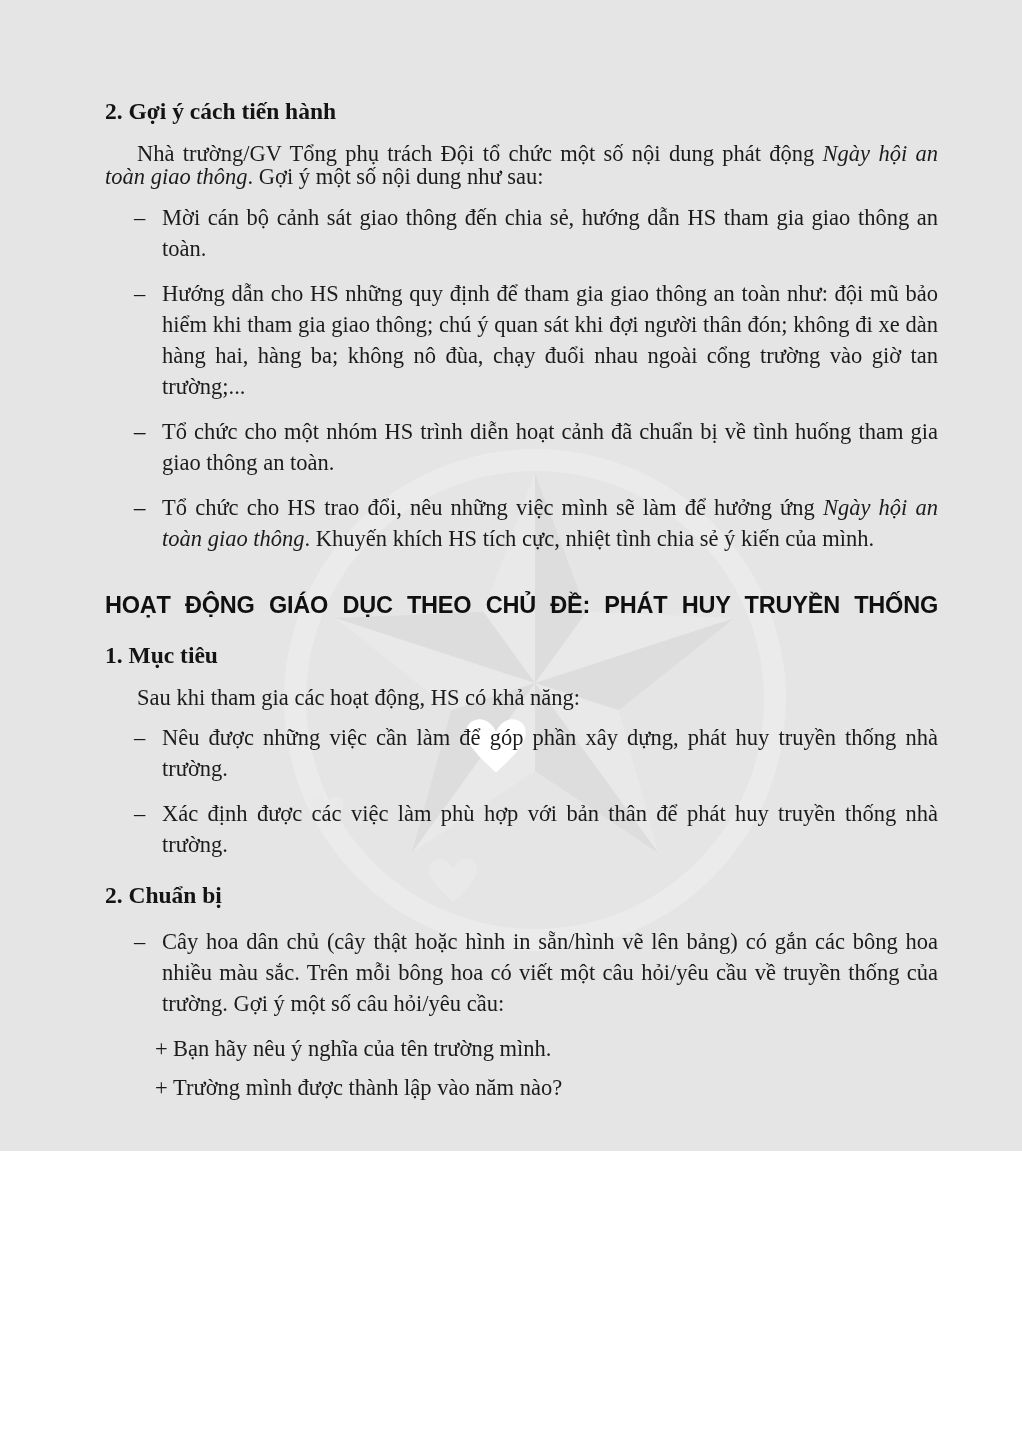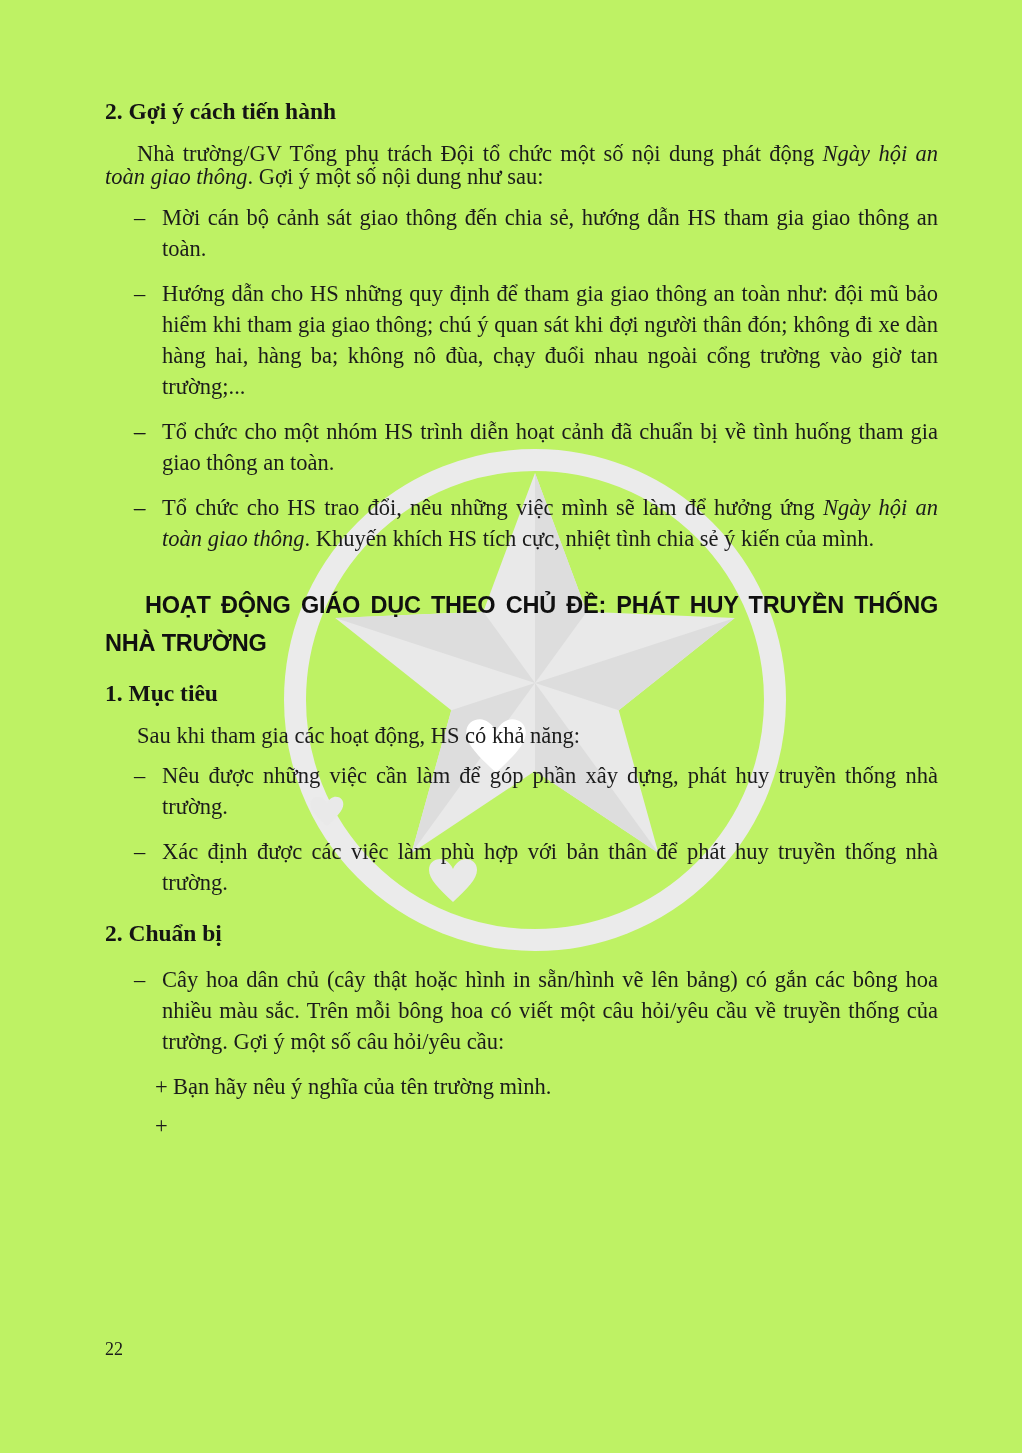--- a/index.html
+++ b/index.html
@@ -3,22 +3,22 @@
 <meta charset="utf-8">
 <style>
   html, body {
     margin: 0;
     padding: 0;
     background: #ffffff;
   }
   .page {
     position: relative;
     width: 1022px;
-    height: 1453px;
-    background: #bef264;
+    height: 1151px;
+    background: #e5e5e5;
     font-family: "Liberation Serif", "DejaVu Serif", serif;
     color: #1b1b1b;
     overflow: hidden;
   }
   .watermark {
     position: absolute;
     left: 270px;
     top: 438px;
     width: 530px;
     height: 530px;
@@ -66,21 +66,20 @@
     font-size: 23.5px;
     line-height: 38px;
     letter-spacing: -0.2px;
     color: #101010;
     margin: 32px 0 16px 0;
   }
   .justify-line {
     display: block;
     text-align: justify;
     text-align-last: justify;
-    margin-left: 40px;
   }
   .last-line { display: block; }
   .lead { margin-bottom: 13px; }
   .prep-h { margin-top: 20px; }
   .plus-item {
     position: relative;
     padding-left: 68px;
     font-size: 22.5px;
     line-height: 31px;
     margin: 0 0 8px 0;
@@ -157,21 +156,20 @@
       <span class="dash">–</span>
     </div>
 
     <div class="bullet">
       <span class="dash">–</span>
       <span>Tổ chức cho HS trao đổi, nêu những việc mình sẽ làm để hưởng ứng </span><em>Ngày hội an toàn giao thông</em><span>. Khuyến khích HS tích cực, nhiệt tình chia sẻ ý kiến của mình.</span>
     </div>
 
     <h2 class="section-title">
       <span class="justify-line">HOẠT ĐỘNG GIÁO DỤC THEO CHỦ ĐỀ: PHÁT HUY TRUYỀN THỐNG</span>
-      <span class="last-line">NHÀ TRƯỜNG</span>
     </h2>
 
     <h3 class="serif-h">1. Mục tiêu</h3>
 
     <p class="para lead" style="padding-left:32px;">Sau khi tham gia các hoạt động, HS có khả năng:</p>
 
     <div class="bullet">
       <span class="dash">–</span>
       <span>Nêu được những việc cần làm để góp phần xây dựng, phát huy truyền thống nhà trường.</span>
     </div>
@@ -188,20 +186,21 @@
       <span>Cây hoa dân chủ (cây thật hoặc hình in sẵn/hình vẽ lên bảng) có gắn các bông hoa nhiều màu sắc. Trên mỗi bông hoa có viết một câu hỏi/yêu cầu về truyền thống của trường. Gợi ý một số câu hỏi/yêu cầu:</span>
     </div>
 
     <div class="plus-item">
       <span class="plus">+</span>
       <span>Bạn hãy nêu ý nghĩa của tên trường mình.</span>
     </div>
 
     <div class="plus-item">
       <span class="plus">+</span>
+      <span>Trường mình được thành lập vào năm nào?</span>
     </div>
 
   </div>
 
   <div class="page-number">22</div>
   <div class="draft-label">Bản in thử</div>
 
 </div>
 
 </body></html>

